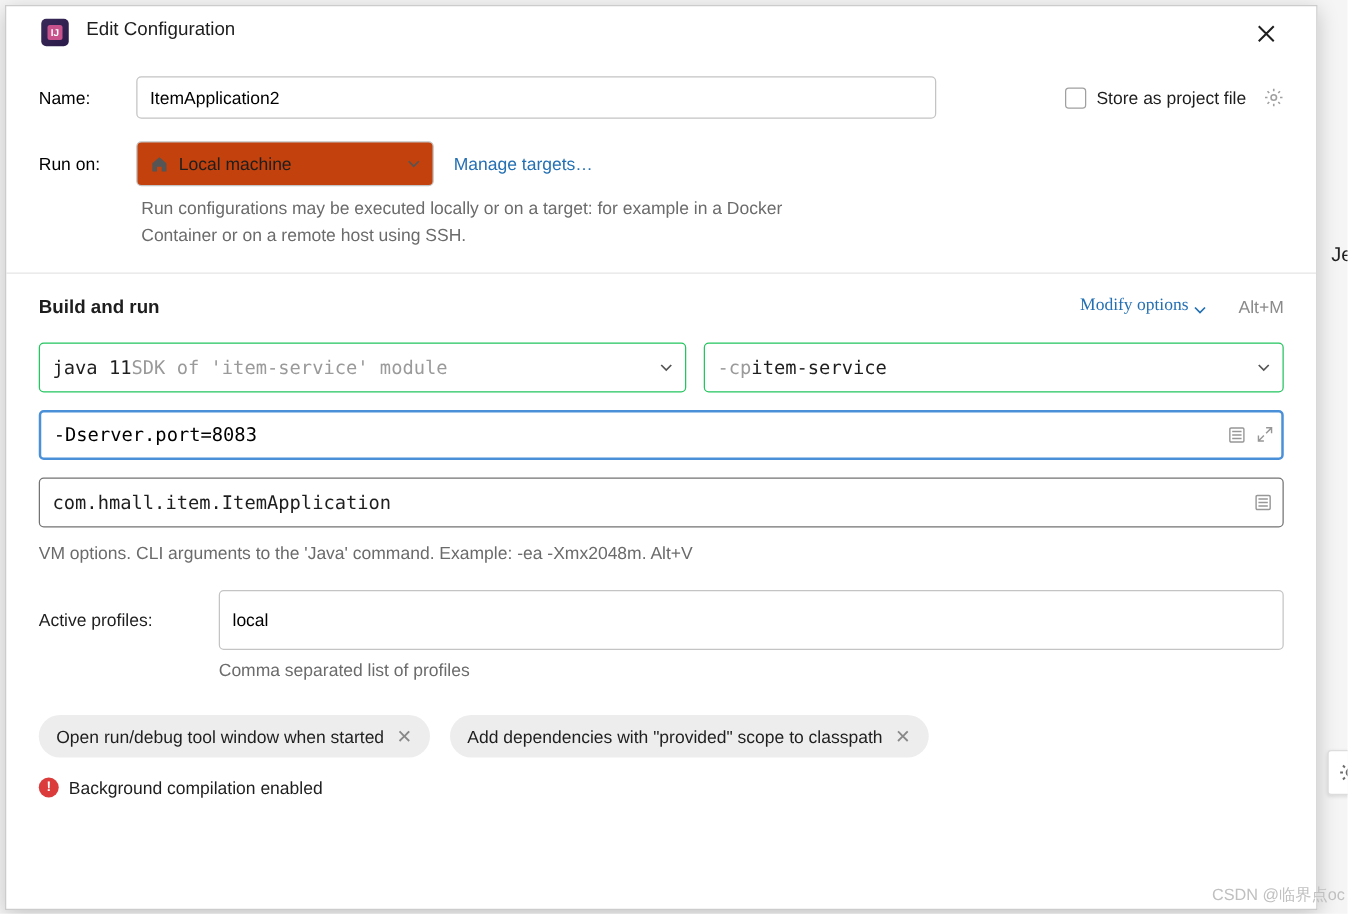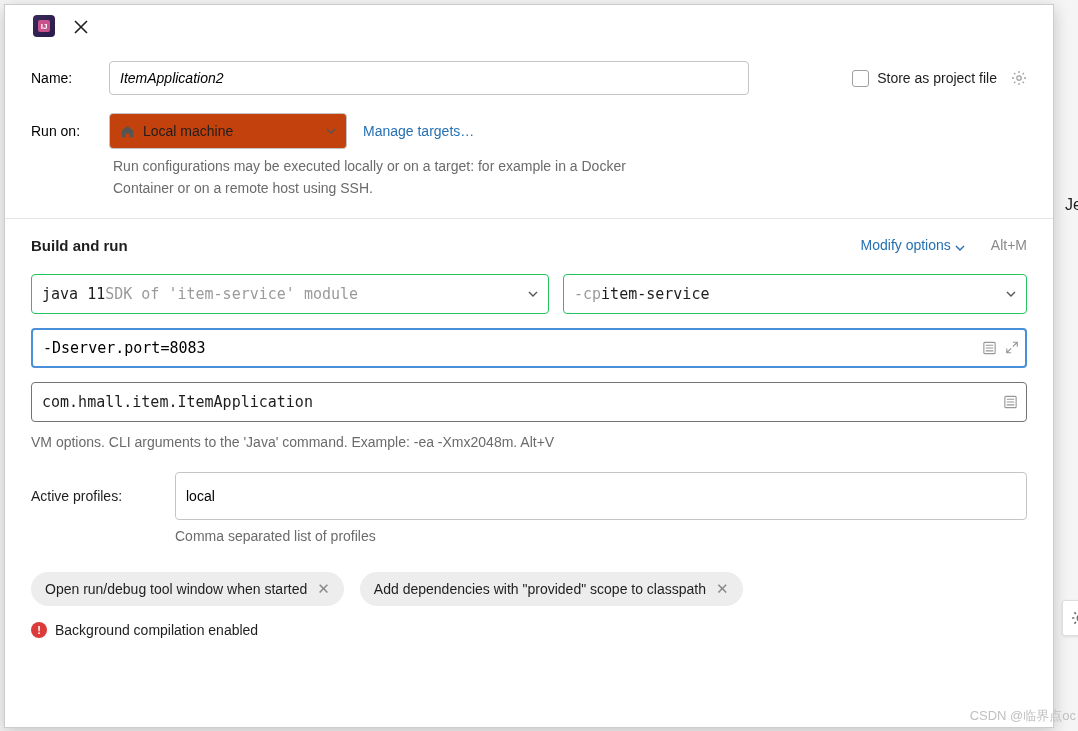--- a/index.html
+++ b/index.html
@@ -6,33 +6,33 @@
 body { font-family: -apple-system, "Segoe UI", Arial, sans-serif; font-size: 14px; color: #1e1e1e; background: #f5f5f5; width: 1078px; height: 731px; position: relative; overflow: hidden; }
 .dialog { position: absolute; left: 4px; top: 4px; width: 1050px; height: 724px; background: #fff; border: 1px solid #ccc; box-shadow: 0 4px 16px rgba(0,0,0,0.2); }
 .titlebar { display: flex; align-items: flex-start; padding: 10px 28px; border-bottom: none; }
 .app-icon { width: 22px; height: 22px; background: linear-gradient(135deg,#3a2a5a,#2a1a4a); border-radius: 4px; display:flex; align-items:center; justify-content:center; margin-right: 14px; }
 .app-icon-inner { width:12px; height:12px; background:#c8528c; border-radius:2px; display:flex; align-items:center; justify-content:center; color:#fff; font-size:8px; font-weight:bold;}
 .title { font-size: 15px; font-weight: 400; flex: 1; }
 .close-btn { width: 24px; height: 24px; display:flex; align-items:center; justify-content:center; cursor:pointer; }
 .content { padding: 12px 26px; }
 .row { display: flex; align-items: center; margin-bottom: 18px; }
 .label { width: 78px; text-align: left; padding-right: 10px; color: #000; }
-.text-input { height: 34px; border: 1px solid #c4c4c4; border-radius: 4px; padding: 14px 10px; font-size: 14px; background:#fff;font-style:italic; }
+.text-input { height: 34px; border: 1px solid #c4c4c4; border-radius: 4px; padding: 14px 10px; font-size: 14px; background:#fff; }
 .text-input.wide { flex: 0 0 640px; }
 .select-input { height: 36px; border: 1px solid #c4c4c4; border-radius: 4px; padding: 0 10px; display:flex; align-items:center; background:#c2410c; position:relative; cursor:pointer; }
 .select-input.run-on { width: 238px; }
 .chevron { margin-left:auto; }
 .home-icon { margin-right:8px; color:#555; }
 .link { color: #2470b3; cursor:pointer; margin-left: 16px; }
 .hint { color: #6b6b6b; line-height: 1.6; }
 .hint-block { margin-left: 82px; max-width: 520px; margin-top: -4px; }
 .divider { border-top: 1px solid #e5e5e5; margin: 18px -26px 18px -26px; }
 .section-header { display:flex; align-items:center; margin-bottom: 20px; gap: 14px; }
 .section-title { font-weight: bold; font-size: 15px; flex:1; }
-.modify-link { color: #2470b3; cursor:pointer; display:flex; align-items:flex-end; }
+.modify-link { color: #2470b3; cursor:pointer; display:flex; align-items:flex-end;font-family:Liberation Serif, serif; }
 .shortcut { color: #8a8a8a; margin-left: 12px; }
 .combo-row { display:flex; gap: 14px; margin-bottom: 14px; }
 .combo { flex: 1; height: 40px; border: 1px solid #22c55e; border-radius: 4px; display:flex; align-items:center; padding: 4px 10px; font-family: "Consolas", monospace; font-size: 15px; background:#fff; cursor:pointer; position:relative; }
 .combo.sdk { flex: 0 0 518px; }
 .combo .gray { color: #9a9a9a; }
 .vm-input { width: 100%; height: 40px; border: 2px solid #4a90d9; border-radius: 4px; padding: 0 10px; font-family: "Consolas", monospace; font-size: 15px; outline:none; position:relative; }
 .vm-wrapper { position:relative; margin-bottom: 14px; }
 .input-icons { position:absolute; right: 8px; top: 50%; transform: translateY(-50%); display:flex; gap: 8px; align-items:center; color:#979797;}
 .main-class { width:100%; height: 40px; border: 1px solid #737373; border-radius: 4px; padding: 0 10px; font-family: "Consolas", monospace; font-size: 15px; display:flex; align-items:center; position:relative; background:#fff; }
 .help-text { color: #6b6b6b; margin: 12px 0 22px 0; }
@@ -54,20 +54,21 @@
 svg { display:block; }
 </style>
 </head>
 <body>
 
 <div class="dialog">
   <div class="titlebar">
     <div class="app-icon">
         <div class="app-icon-inner">IJ</div>
       </div>
+    <div class="title">Edit Configuration</div>
     <div class="close-btn">
       <svg width="16" height="16" viewBox="0 0 16 16">
           <path d="M2 2 L14 14 M14 2 L2 14" stroke="#1e1e1e" stroke-width="1.6" fill="none"></path>
         </svg>
     </div>
   </div>
 
   <div class="content">
 
     <div class="row">

